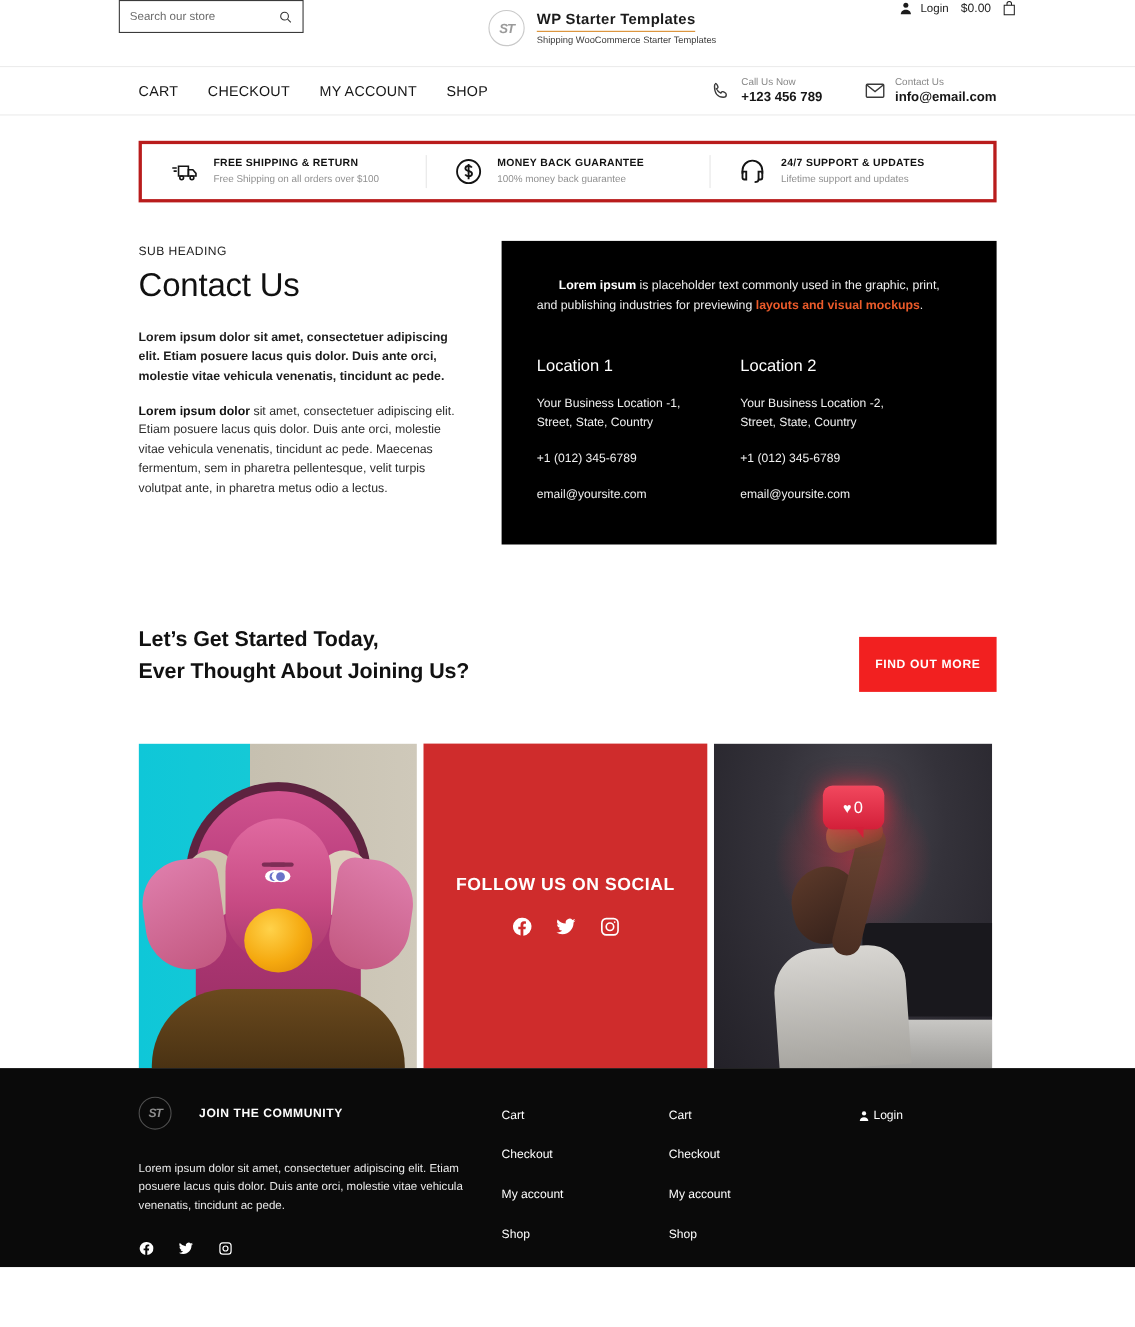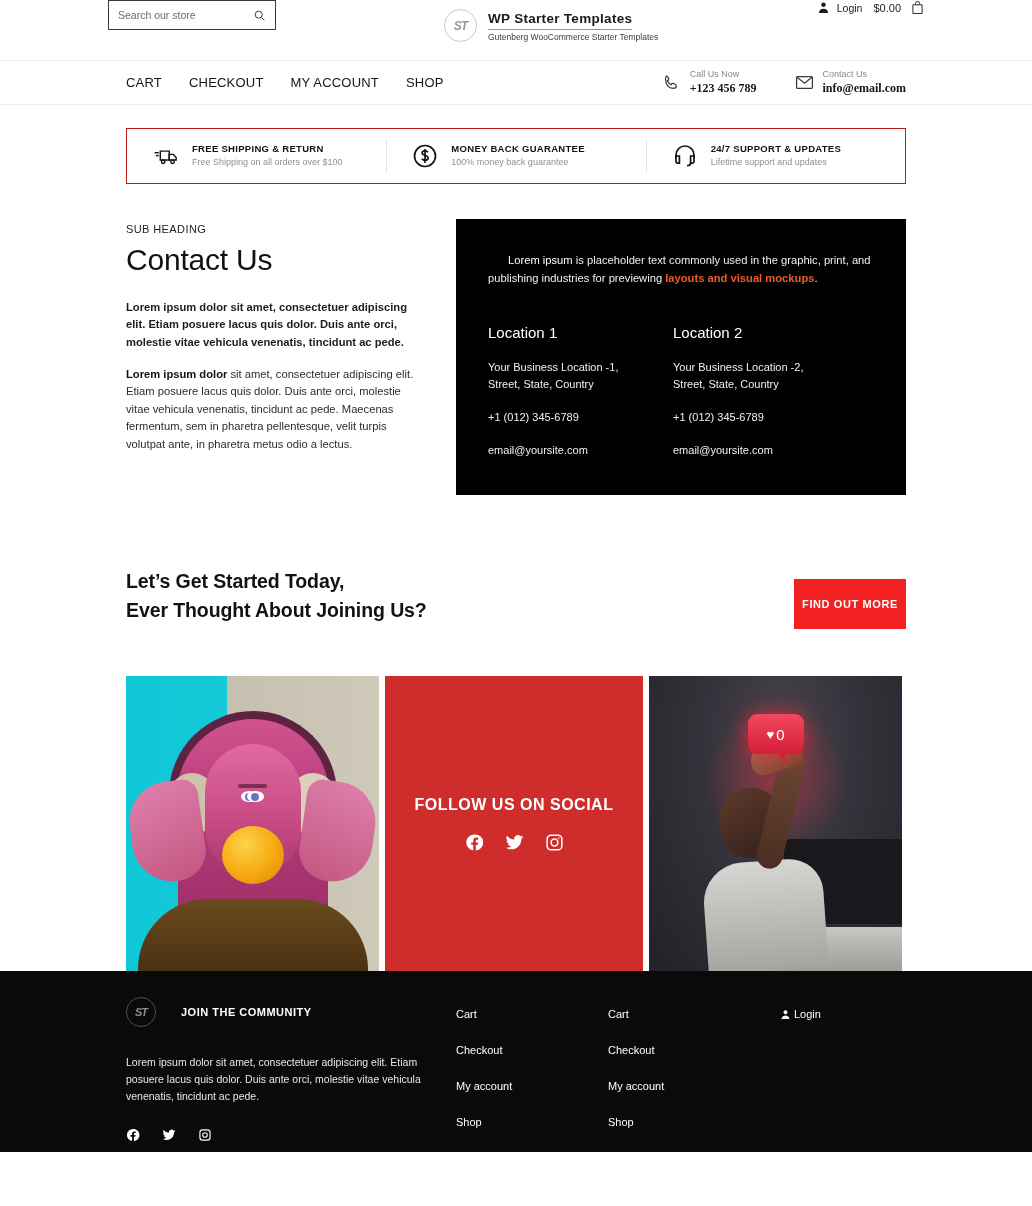--- a/index.html
+++ b/index.html
@@ -79,26 +79,26 @@
   .nav-links { display: flex; gap: 27px; }
   .nav-links a {
     font-size: 13px; color: #161616; text-decoration: none;
     letter-spacing: .2px;
   }
   .nav-contacts { margin-left: auto; display: flex; gap: 38px; align-items: center; }
   .contact-item { display: flex; align-items: center; gap: 9px; }
   .contact-ico { width: 19px; height: 19px; flex: 0 0 19px; }
   .contact-lines { line-height: 1.25; }
   .contact-top { font-size: 9px; color: #888; }
-  .contact-main { font-size: 12px; font-weight: bold; color: #161616; font-family: Liberation Serif, serif; }
+  .contact-main { font-size: 12px; font-weight: bold; color: #161616; }
 
   
   .features-wrap { padding: 23px 126px 0; }
   .features {
-    border: 1px solid #b91c1c;
+    border: 3px solid #b91c1c;
     display: flex; height: 56px; align-items: stretch;
   }
   .feature {
     flex: 1; display: flex; align-items: center; gap: 13px;
     padding: 0 0 0 26px;
     position: relative;
   }
   .feature + .feature::before {
     content: ""; position: absolute; left: 0; top: 10px; bottom: 10px;
     width: 1px; background: #e6e6e6;
@@ -129,21 +129,21 @@
   .contact-left p.bold-p { font-weight: bold; color: #1d1d1d; }
   .contact-left p .b { font-weight: bold; color: #111; }
 
   .contact-card {
     flex: 1; background: #000; color: #fff;
     padding: 32px 32px 32px 32px; min-height: 276px;
   }
   .card-intro {
     font-size: 11.2px; line-height: 1.65; color: #efefef; max-width: 400px;
   }
-  .card-intro .b { font-weight: normal; color: #fff; padding-left: 20px; }
+  .card-intro .b { font-weight: bold; color: #fff; padding-left: 20px; }
   .card-intro .accent { font-weight: bold; color: #ec5b2a; }
   .locations { display: flex; margin-top: 36px; }
   .loc { width: 185px; }
   .loc h3 {
     font-size: 15px; font-weight: 400; color: #fff; margin-bottom: 18px;
   }
   .loc p { font-size: 11px; line-height: 1.55; color: #f0f0f0; margin-bottom: 16px; }
   .loc p:last-child { margin-bottom: 0; }
 
   
@@ -155,21 +155,21 @@
   .cta-left h2 {
     font-size: 19.5px; font-weight: bold; color: #111; line-height: 1.5;
     letter-spacing: -.1px;
   }
   .cta-left p {
     font-size: 11.2px; line-height: 1.65; color: #2f2f2f;
     margin-top: 20px; max-width: 475px;
   }
   .cta-btn {
     background: #f22020; color: #fff; border: 0;
-    width: 112px; height: 50px; margin-top: 12px;
+    width: 125px; height: 50px; margin-top: 12px;
     font-size: 11px; font-weight: bold; letter-spacing: .6px;
     font-family: "Liberation Sans", sans-serif; cursor: pointer;
   }
 
   
   .gallery {
     margin-top: 47px;
     padding: 0 126px;
     display: flex; gap: 6px;
   }
@@ -297,21 +297,21 @@
       <svg class="search-ico" viewBox="0 0 24 24" fill="none" stroke="#333" stroke-width="1.8">
         <circle cx="10.5" cy="10.5" r="6.5"></circle>
           <line x1="15.5" y1="15.5" x2="21" y2="21"></line>
       </svg>
     </div>
 
     <div class="brand">
       <div class="brand-mark">ST</div>
       <div class="brand-text">
         <div class="brand-title">WP Starter Templates</div>
-        <div class="brand-sub">Gutenberg WooCommerce Starter Templates</div>
+        <div class="brand-sub">Shipping WooCommerce Starter Templates</div>
       </div>
     </div>
 
     <div class="account">
       <svg class="person" viewBox="0 0 24 24" fill="#1c1c1c">
         <circle cx="12" cy="7" r="4.2"></circle>
           <path d="M3.5 22c0-4.7 3.8-7.6 8.5-7.6s8.5 2.9 8.5 7.6z"></path>
       </svg>
       <span class="label">Login</span>
       <span class="price">$0.00</span>

